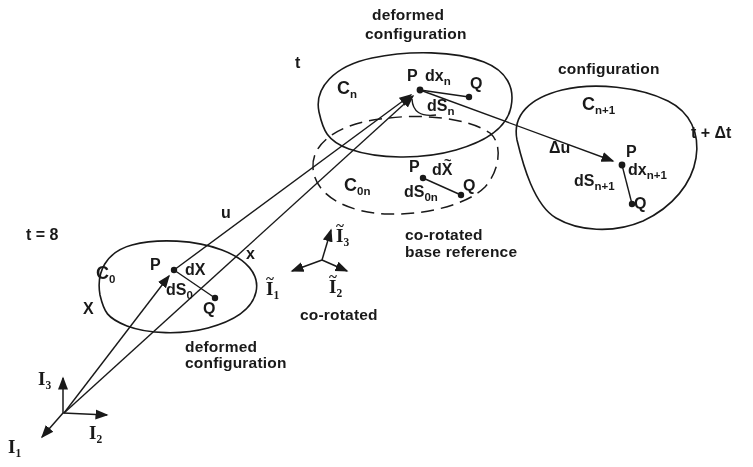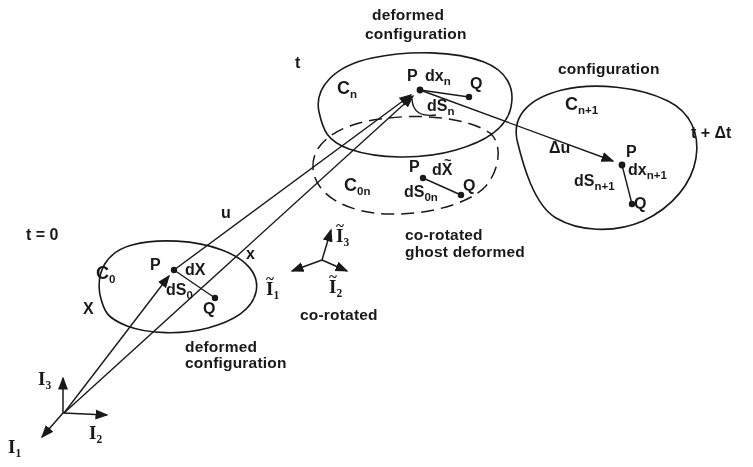--- a/index.html
+++ b/index.html
@@ -67,42 +67,42 @@
   <div class="lbl cap" style="left:372px;top:7px">deformed</div>
   <div class="lbl cap" style="left:365px;top:26px">configuration</div>
   <div class="lbl" style="left:295px;top:55px">t</div>
   <div class="lbl setlbl" style="left:337px;top:79px"><span>C</span><span class="sb">n</span></div>
   <div class="lbl" style="left:407px;top:68px">P</div>
   <div class="lbl" style="left:425px;top:68px"><span class="sym">d</span><span class="sym">x</span><span class="sb">n</span></div>
   <div class="lbl" style="left:470px;top:76px">Q</div>
   <div class="lbl" style="left:427px;top:98px"><span>dS</span><span class="sb">n</span></div>
 
   <div class="lbl cap" style="left:558px;top:61px">configuration</div>
-  <div class="lbl setlbl" style="left:565px;top:95px"><span>C</span><span class="sb">n+1</span></div>
+  <div class="lbl setlbl" style="left:582px;top:95px"><span>C</span><span class="sb">n+1</span></div>
   <div class="lbl" style="left:549px;top:140px">Δu</div>
   <div class="lbl" style="left:626px;top:144px">P</div>
   <div class="lbl" style="left:628px;top:162px"><span class="sym">d</span><span class="sym">x</span><span class="sb">n+1</span></div>
   <div class="lbl" style="left:574px;top:173px"><span>dS</span><span class="sb">n+1</span></div>
   <div class="lbl" style="left:634px;top:196px">Q</div>
   <div class="lbl" style="left:691px;top:125px">t + Δt</div>
 
   <div class="lbl setlbl" style="left:344px;top:176px"><span>C</span><span class="sb">0n</span></div>
   <div class="lbl" style="left:409px;top:159px">P</div>
   <div class="lbl" style="left:432px;top:162px"><span class="sym">d</span><span class="tld"><span class="tm">~</span><span class="sym">X</span></span></div>
   <div class="lbl" style="left:463px;top:178px">Q</div>
   <div class="lbl" style="left:404px;top:184px"><span>dS</span><span class="sb">0n</span></div>
   <div class="lbl cap" style="left:405px;top:227px">co-rotated</div>
-  <div class="lbl cap" style="left:405px;top:244px">ghost deformed</div>
+  <div class="lbl cap" style="left:405px;top:244px">base reference</div>
 
   <div class="lbl ser" style="left:336px;top:226px"><span class="tld"><span class="tm">~</span><span>I</span></span><span class="sb">3</span></div>
   <div class="lbl ser" style="left:329px;top:277px"><span class="tld"><span class="tm">~</span><span>I</span></span><span class="sb">2</span></div>
   <div class="lbl ser" style="left:266px;top:279px"><span class="tld"><span class="tm">~</span><span>I</span></span><span class="sb">1</span></div>
   <div class="lbl cap" style="left:300px;top:307px">co-rotated</div>
 
-  <div class="lbl" style="left:26px;top:227px">t = 0</div>
+  <div class="lbl" style="left:26px;top:227px">t = 8</div>
   <div class="lbl setlbl" style="left:96px;top:264px"><span>C</span><span class="sb">0</span></div>
   <div class="lbl" style="left:150px;top:257px">P</div>
   <div class="lbl" style="left:185px;top:262px"><span class="sym">d</span><span class="sym">X</span></div>
   <div class="lbl" style="left:166px;top:282px"><span>dS</span><span class="sb">0</span></div>
   <div class="lbl" style="left:203px;top:301px">Q</div>
   <div class="lbl cap" style="left:185px;top:339px">deformed</div>
   <div class="lbl cap" style="left:185px;top:355px">configuration</div>
 
   <div class="lbl" style="left:221px;top:205px">u</div>
   <div class="lbl" style="left:246px;top:246px">x</div>

